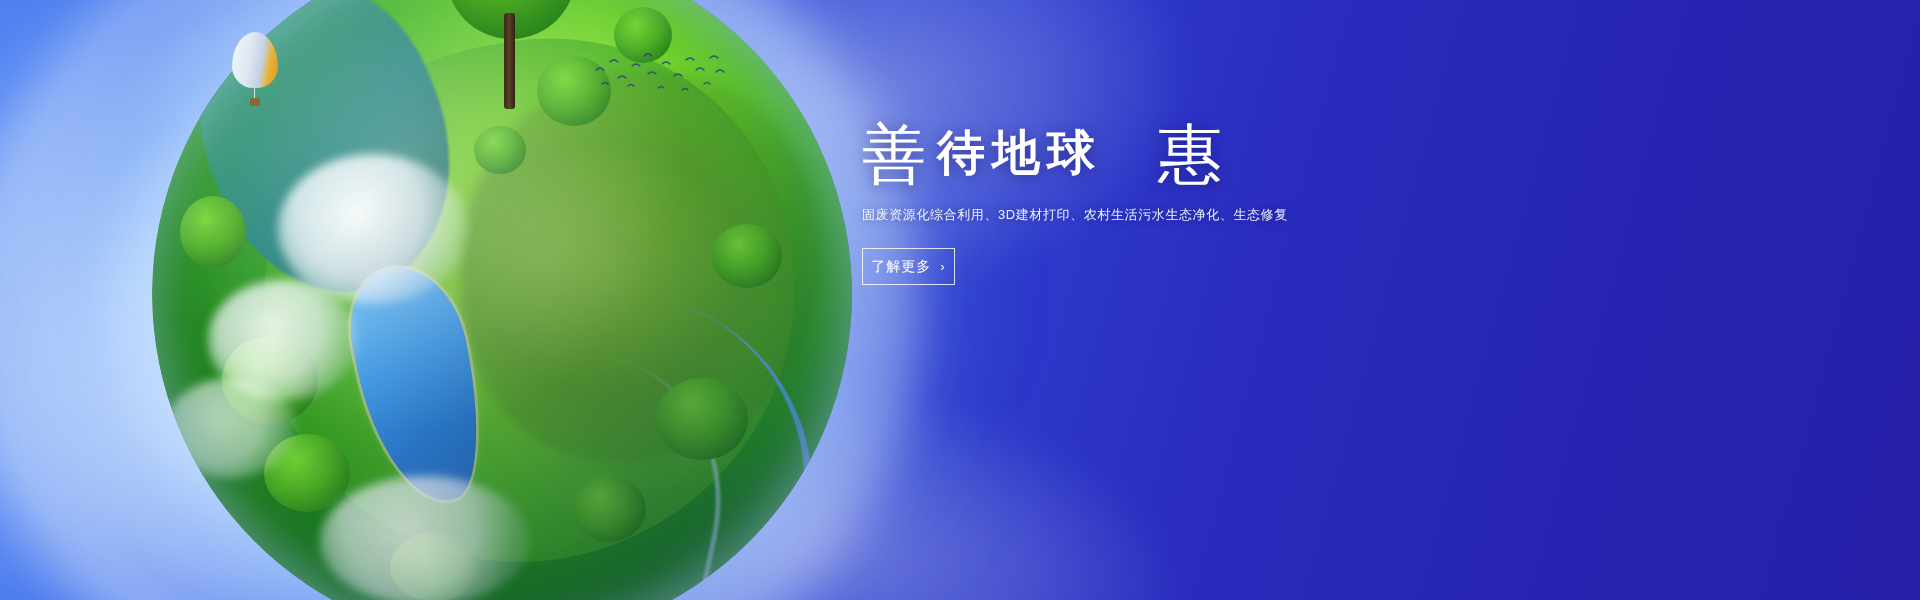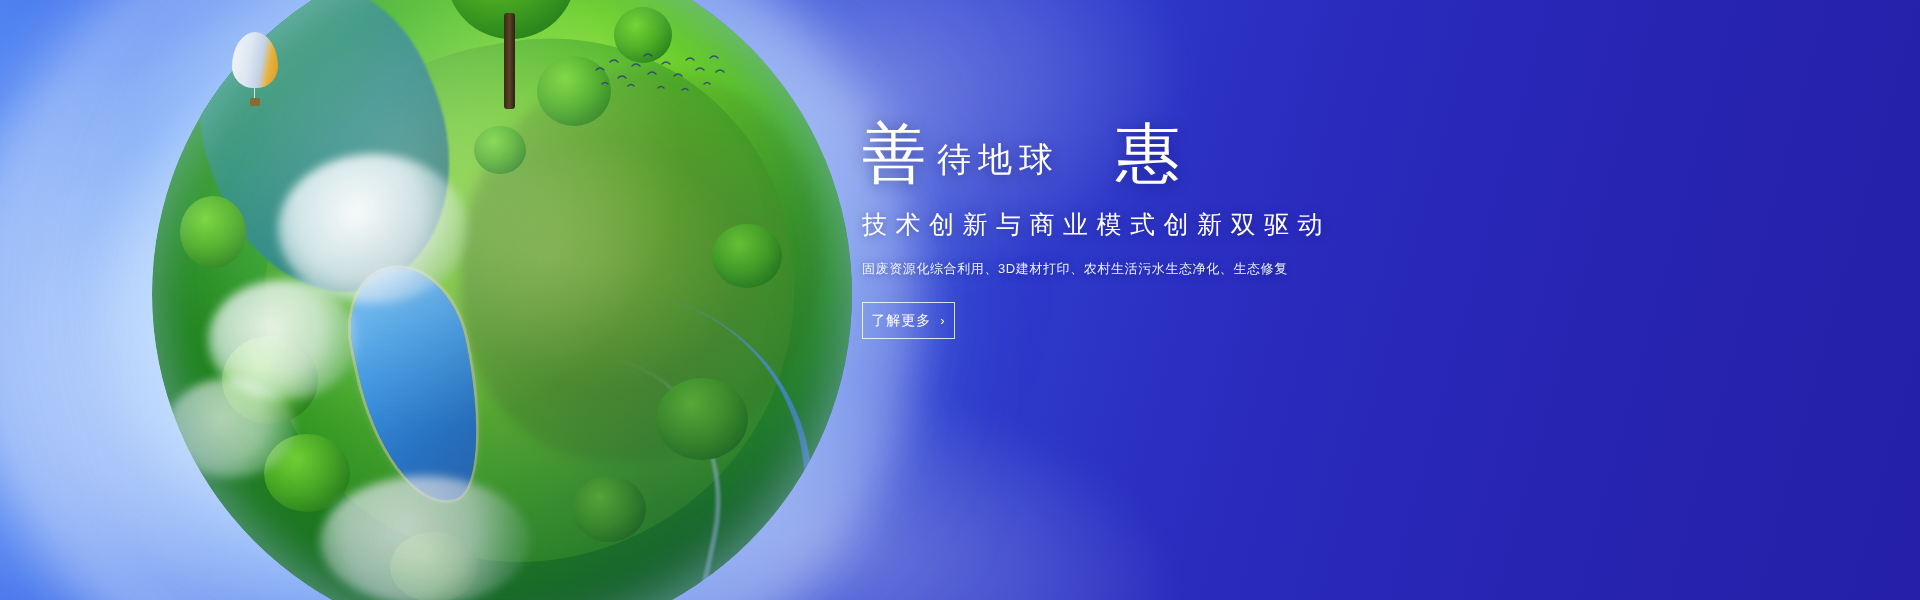--- a/index.html
+++ b/index.html
@@ -138,21 +138,21 @@
   .balloon .line{position:absolute;left:22px;top:56px;width:1px;height:12px;background:rgba(255,255,255,.75);}
   .birds{position:absolute;left:592px;top:52px;width:140px;height:46px;opacity:.85;}
   
   .content{position:absolute;left:862px;top:122px;width:700px;}
   .headline{
     display:flex;align-items:flex-end;gap:10px;color:#ffffff;
     font-family:"Liberation Serif","DejaVu Serif",serif;
     text-shadow:0 2px 14px rgba(8,16,80,.45);white-space:nowrap;
   }
   .hl-big{font-size:64px;line-height:1;font-weight:400;letter-spacing:1px;}
-  .hl-small{font-size:34px;line-height:1.28;font-weight:400;letter-spacing:7px;padding-bottom:4px;}
+  .hl-small{font-size:48px;line-height:1.28;font-weight:700;letter-spacing:7px;padding-bottom:4px;}
   .hl-gap{width:36px;}
   .subtitle{
     margin-top:22px;color:#ffffff;font-size:25px;letter-spacing:8.5px;
     font-family:"Liberation Sans","DejaVu Sans",sans-serif;white-space:nowrap;
     text-shadow:0 1px 10px rgba(8,16,80,.40);
   }
   .desc{
     margin-top:19px;color:#eef3ff;font-size:13px;letter-spacing:.6px;white-space:nowrap;
     text-shadow:0 1px 8px rgba(8,16,80,.38);
   }
@@ -242,21 +242,20 @@
   </svg>
 
   <div class="content">
     <div class="headline">
       <span class="hl-big">善</span>
       <span class="hl-small">待地球</span>
       <span class="hl-gap"></span>
       <span class="hl-big">惠</span>
     </div>
 
-    <div class="subtitle">技术创新与商业模式创新双驱动</div>
 
     <div class="desc">固废资源化综合利用、3D建材打印、农村生活污水生态净化、生态修复</div>
 
     <button class="cta">
       <span>了解更多</span>
       <span class="chev">›</span>
     </button>
   </div>
 
 </div>

